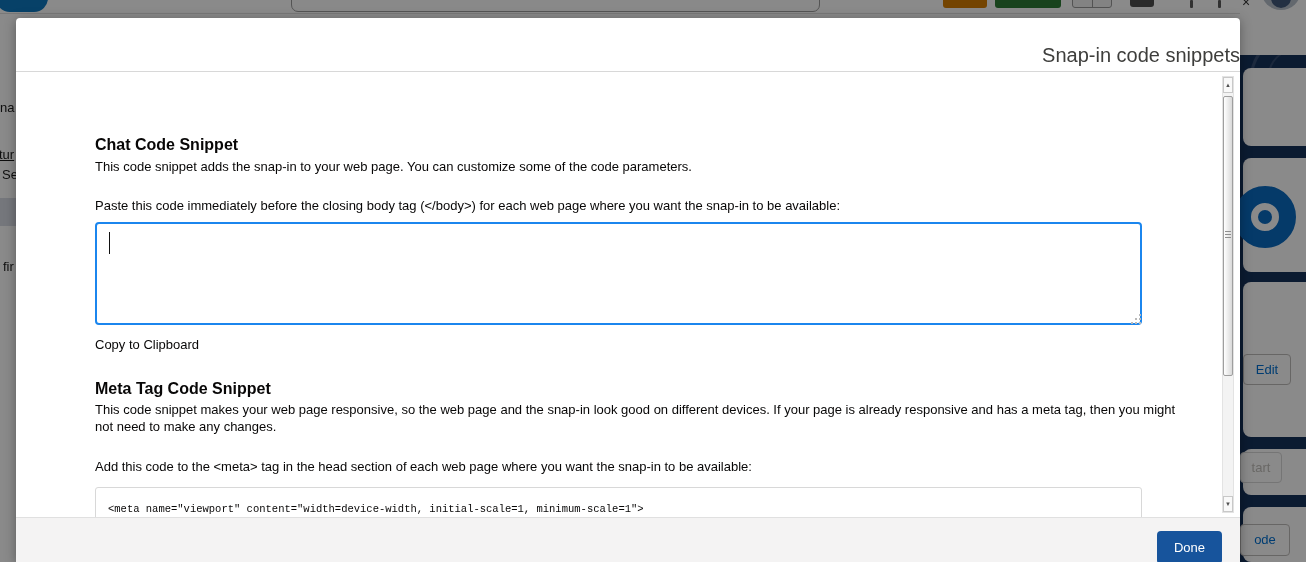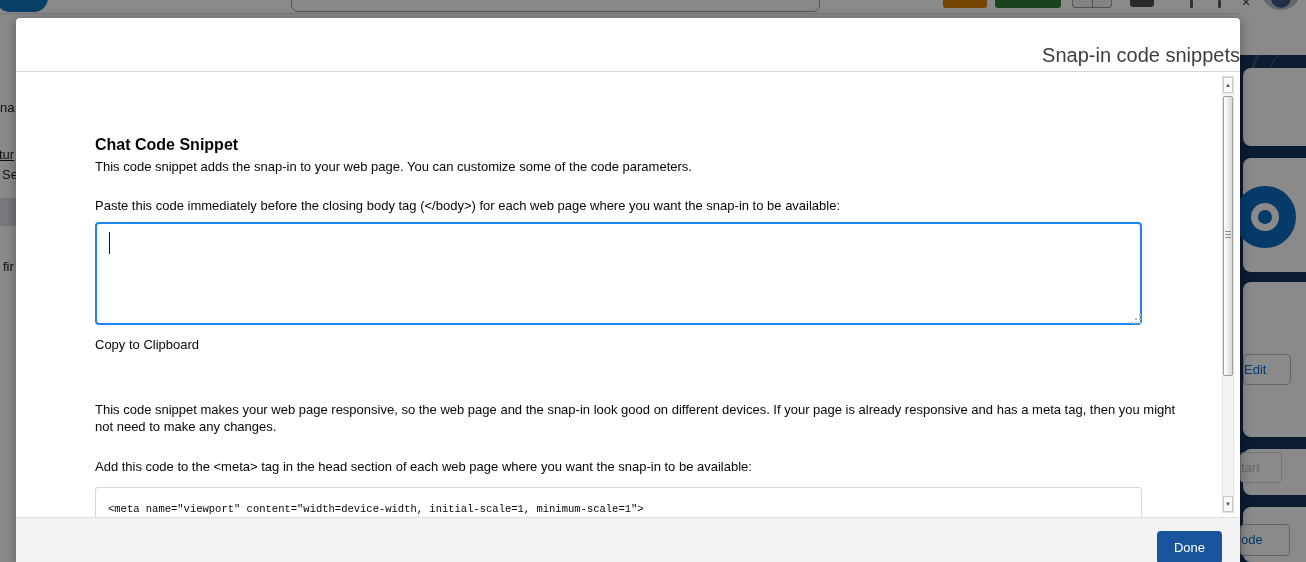--- a/index.html
+++ b/index.html
@@ -33,21 +33,21 @@
   .rs-banner::before { content:""; position:absolute; right:-30px; top:-20px; width:80px; height:80px; border:3px solid rgba(255,255,255,0.14); border-radius:50%; }
   .rs-banner::after  { content:""; position:absolute; right:-16px; top:-6px; width:50px; height:50px; border:2px solid rgba(255,255,255,0.12); border-radius:50%; }
   .bg-card { position:absolute; left:3px; width:70px; background:#fff; border-radius:8px 0 0 8px; }
   .card1 { top:68px;  height:78px; }
   .card2 { top:158px; height:114px; }
   .card3 { top:282px; height:155px; }
   .card4 { top:449px; height:46px; }
   .card5 { top:507px; height:55px; }
   .donut { position:absolute; left:-9px; top:28px; width:62px; height:62px; border:17px solid #0b6bc2; border-radius:50%; background:#fff; }
   .donut::after { content:""; position:absolute; left:7px; top:7px; width:14px; height:14px; border-radius:50%; background:#0b6bc2; }
-  .bg-btn { position:absolute; border:1px solid #bfbdbb; border-radius:4px; background:#fff; color:#0070d2; font-size:13px; font-family:"Liberation Sans",sans-serif; }
+  .bg-btn { position:absolute; border:1px solid #bfbdbb; border-radius:4px; background:#fff; color:#0070d2; font-size:13px; text-align:center; font-family:"Liberation Sans",sans-serif; }
   .edit-btn { left:0px; top:72px; width:48px; height:31px; line-height:29px; }
   .tart-btn { left:-3px; top:3px; width:42px; height:31px; line-height:29px; color:#c3c0bc; border-color:#d8d8d8; }
   .ode-btn  { left:-3px; top:17px; width:50px; height:32px; line-height:30px; }
 
   
   .overlay { position:absolute; inset:0; background:rgba(0,0,0,0.46); z-index:5; }
 
   
   .modal { position:absolute; left:16px; top:18px; width:1224px; height:544px; background:#fff;
            border-radius:4px 4px 0 0; box-shadow:0 2px 12px rgba(0,0,0,0.35); z-index:10; }
@@ -151,20 +151,21 @@
       <p class="i-chat">Paste this code immediately before the closing body tag (&lt;/body&gt;) for each web page where you want the snap-in to be available:</p>
 
       <div class="ta-wrap">
         <textarea class="chat-code" spellcheck="false" style=""></textarea>
         <span class="caret"></span>
         <span class="grip"></span>
       </div>
 
       <a class="copy-link">Copy to Clipboard</a>
 
+      <h2 class="h-meta">Meta Tag Code Snippet</h2>
       <p class="d-meta">This code snippet makes your web page responsive, so the web page and the snap-in look good on different devices. If your page is already responsive and has a meta tag, then you might not need to make any changes.</p>
       <p class="i-meta">Add this code to the &lt;meta&gt; tag in the head section of each web page where you want the snap-in to be available:</p>
 
       <input class="meta-code" readonly="" value="&lt;meta name=&quot;viewport&quot; content=&quot;width=device-width, initial-scale=1, minimum-scale=1&quot;&gt;" style="">
     </div>
 
     <div class="scrollbar">
       <div class="sb-btn sb-up">▲</div>
       <div class="sb-thumb">
         <span class="sb-grip"></span>

